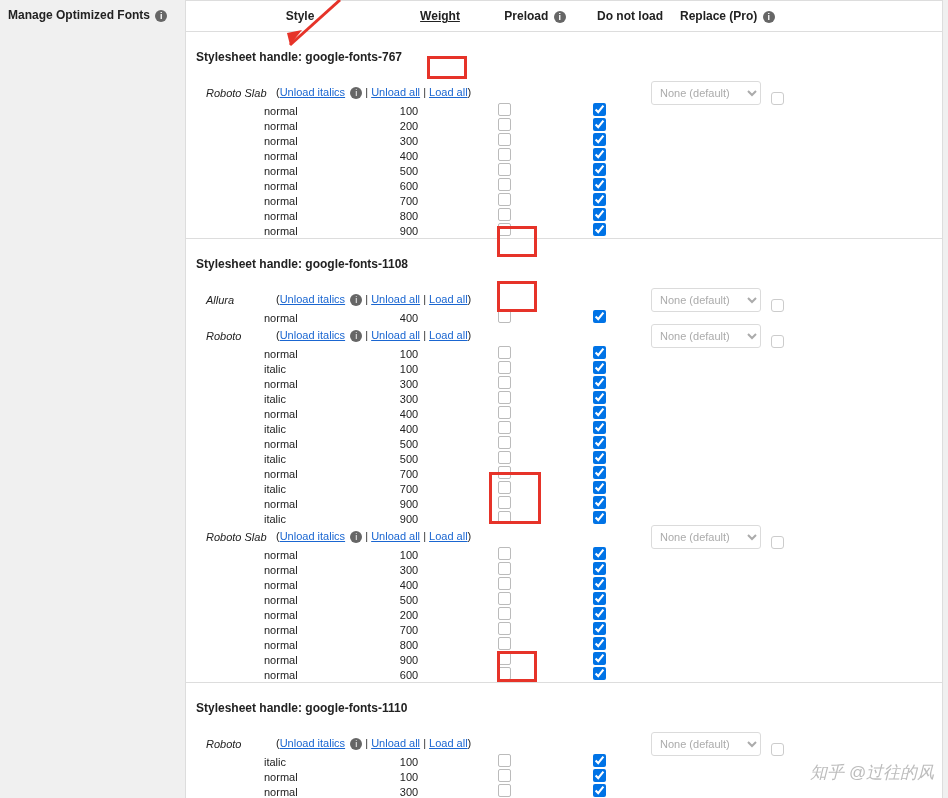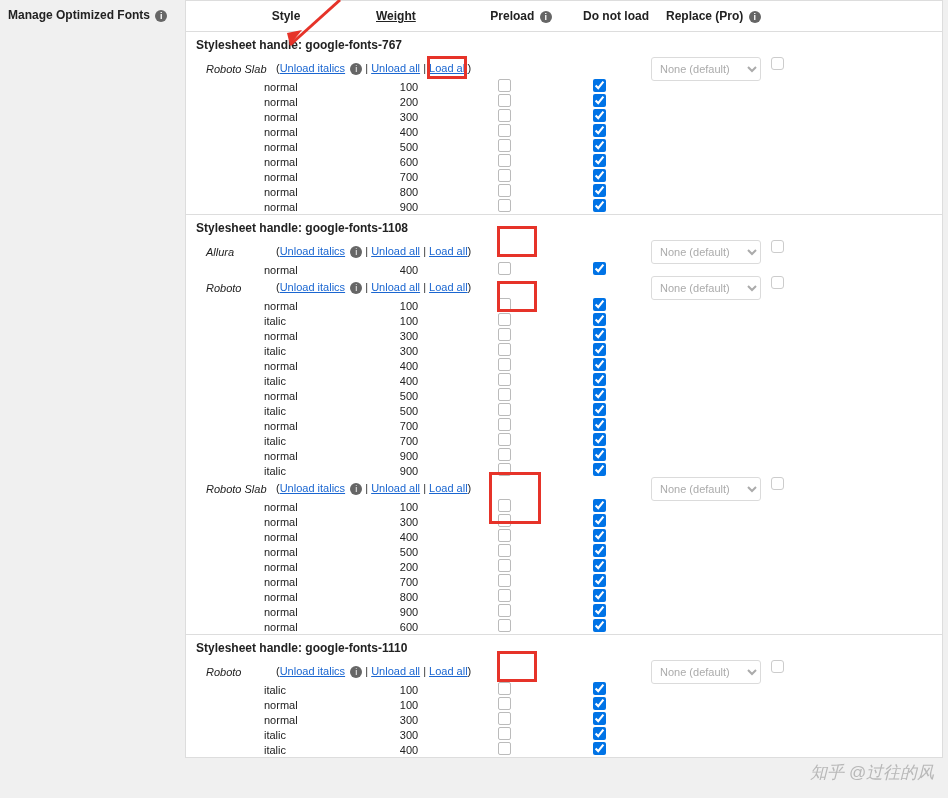--- a/index.html
+++ b/index.html
@@ -1,46 +1,46 @@
 <!DOCTYPE html>
 <html><head>
 <meta charset="utf-8">
 <style>
 * { box-sizing: border-box; margin: 0; padding: 0; }
 body { font-family: -apple-system, BlinkMacSystemFont, "Segoe UI", Arial, sans-serif; font-size: 12px; background: #f0f0f0; color: #222; width: 948px; }
 .header-label { position: absolute; top: 8px; left: 8px; font-weight: bold; font-size: 12px; }
 .info-icon { display: inline-block; width: 12px; height: 12px; background: #666; color: #fff; border-radius: 50%; font-size: 9px; text-align: center; line-height: 12px; vertical-align: middle; margin-left: 2px; }
 .container { margin-left: 185px; margin-top: 0; background: #fff; border: 1px solid #ddd; width: 758px; }
-.columns-header { display: flex; font-weight: bold; padding: 8px 10px; font-size: 12px; }
+.columns-header { display: flex; font-weight: bold; padding: 8px 24px; font-size: 12px; }
 .col-style { width: 180px; text-align: center;}
-.col-weight { width: 100px; text-align: left; text-decoration: underline; }
+.col-weight { width: 100px; text-align: center; text-decoration: underline; }
 .col-preload { width: 90px; text-align: center; }
 .col-notload { width: 100px; text-align: center; }
 .col-fallback { width: 130px; text-align: left; }
 .col-replace { width: 100px; text-align: left; }
-.stylesheet-header { border-top: 1px solid #ddd; padding: 6px 10px; font-weight: bold; font-size: 12px; }
+.stylesheet-header { border-top: 1px solid #ddd; padding: 18px 10px; font-weight: bold; font-size: 12px; }
 .font-family-row { display: flex; align-items: center; padding: 4px 10px; font-size: 11px; position: relative;}
 .font-name { font-style: italic; width: 80px; padding-left: 10px; }
 .font-actions { font-size: 11px; }
 .font-actions a { color: #1a66d1; text-decoration: underline; }
 .sep { color: #333; }
 .font-weight-row { display: flex; align-items: center; padding: 1px 10px; font-size: 11px; height: 15px; }
 .fw-style { width: 95px; margin-left: 68px; }
 .fw-weight { width: 100px; text-align: center; }
 .fw-preload { width: 90px; text-align: center; }
 .fw-notload { width: 100px; text-align: center; }
 input[type="checkbox"] { width: 13px; height: 13px; cursor: pointer; }
 input[type="checkbox"]:checked { accent-color: #0073e6; }
 .cb-empty { appearance: none; width: 13px; height: 13px; border: 1px solid #bbb; border-radius: 2px; background: #fff; }
 .select-fallback { width: 110px; height: 24px; font-size: 11px; color: #888; border: 1px solid #ccc; border-radius: 3px; padding: 0 4px; background: #fff; margin-right: 10px;}
 .replace-cb { appearance: none; width: 14px; height: 14px; border: 1px solid #ccc; border-radius: 3px; }
 .red-box { position: absolute; border: 3px solid #e63329; pointer-events: none; z-index: 5; }
 .arrow-svg { position: absolute; top: 0; left: 260px; z-index: 10; pointer-events: none; }
 .watermark { position: fixed; bottom: 14px; right: 14px; color: rgba(160,160,160,0.7); font-size: 17px; font-style: italic; font-family: "Segoe UI", sans-serif; margin-top: 17px;}
-.fallback-wrap { position: absolute; left: 465px; display: flex; align-items: flex-start; }
+.fallback-wrap { position: absolute; left: 465px; display: flex; align-items: flex-end; }
 </style>
 </head>
 <body>
 
 <div class="header-label">
   <span>Manage Optimized Fonts</span>
   <span class="info-icon">i</span>
 </div>
 
 <svg class="arrow-svg" width="90" height="55">

